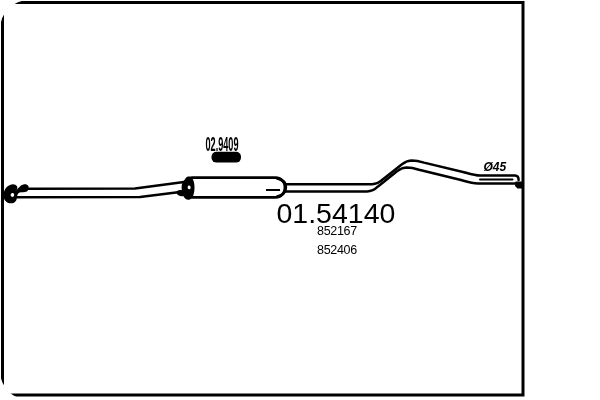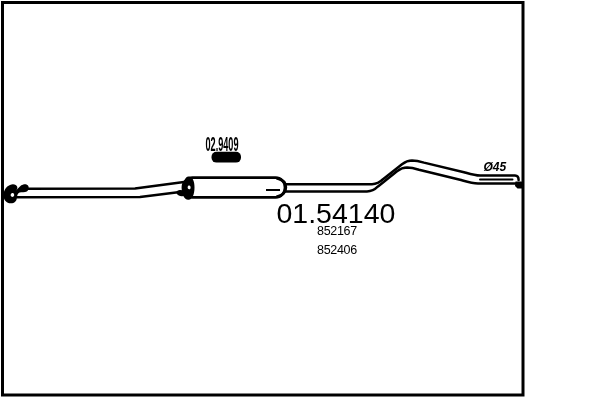--- a/index.html
+++ b/index.html
@@ -1,17 +1,17 @@
 <!DOCTYPE html>
 <html><head>
 <meta charset="utf-8">
 <style>
   html,body{margin:0;padding:0;background:#fff;}
   #canvas{position:relative;width:600px;height:400px;background:#fff;overflow:hidden;
-    font-family:"Liberation Sans", sans-serif;}
+    font-family:"Liberation Sans", sans-serif;border-radius:29px;}
   svg{position:absolute;left:0;top:0;}
 </style>
 </head>
 <body>
 <div id="canvas">
 <svg width="600" height="400" viewBox="0 0 600 400">
 
   <rect x="2.5" y="2.5" width="520.5" height="392.5" fill="none" stroke="#000" stroke-width="3"></rect>
 
   <g>

